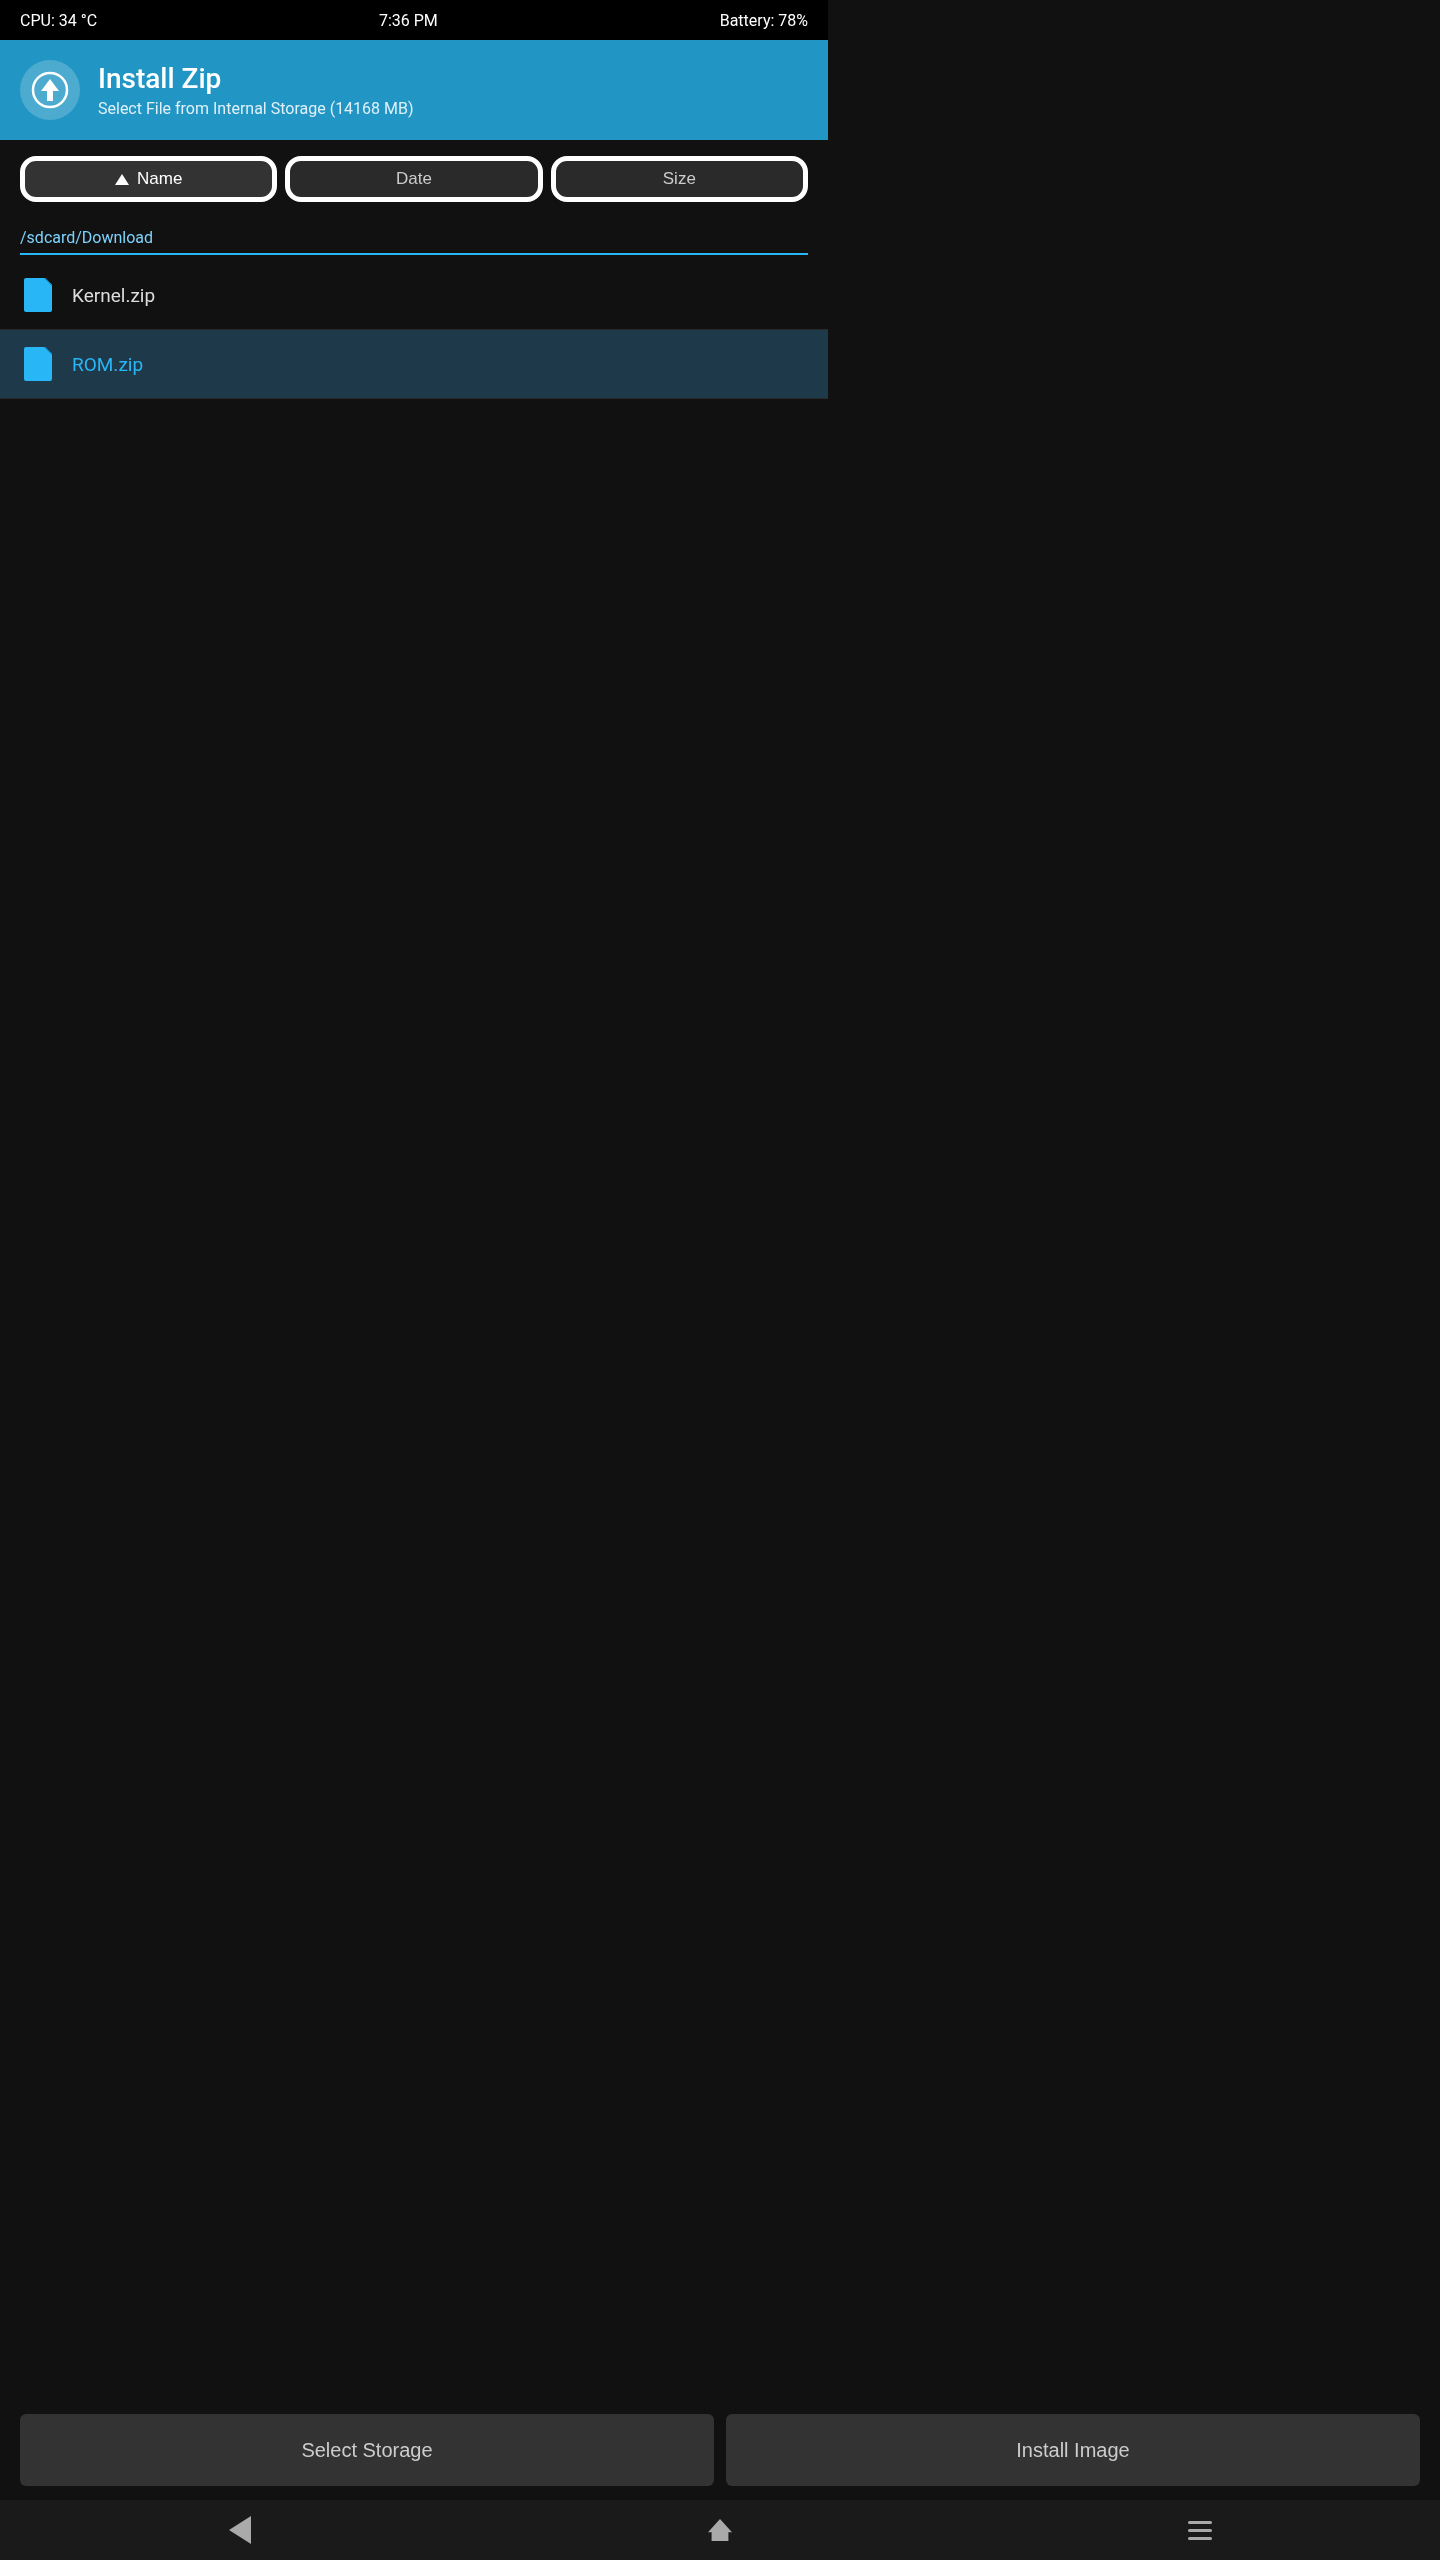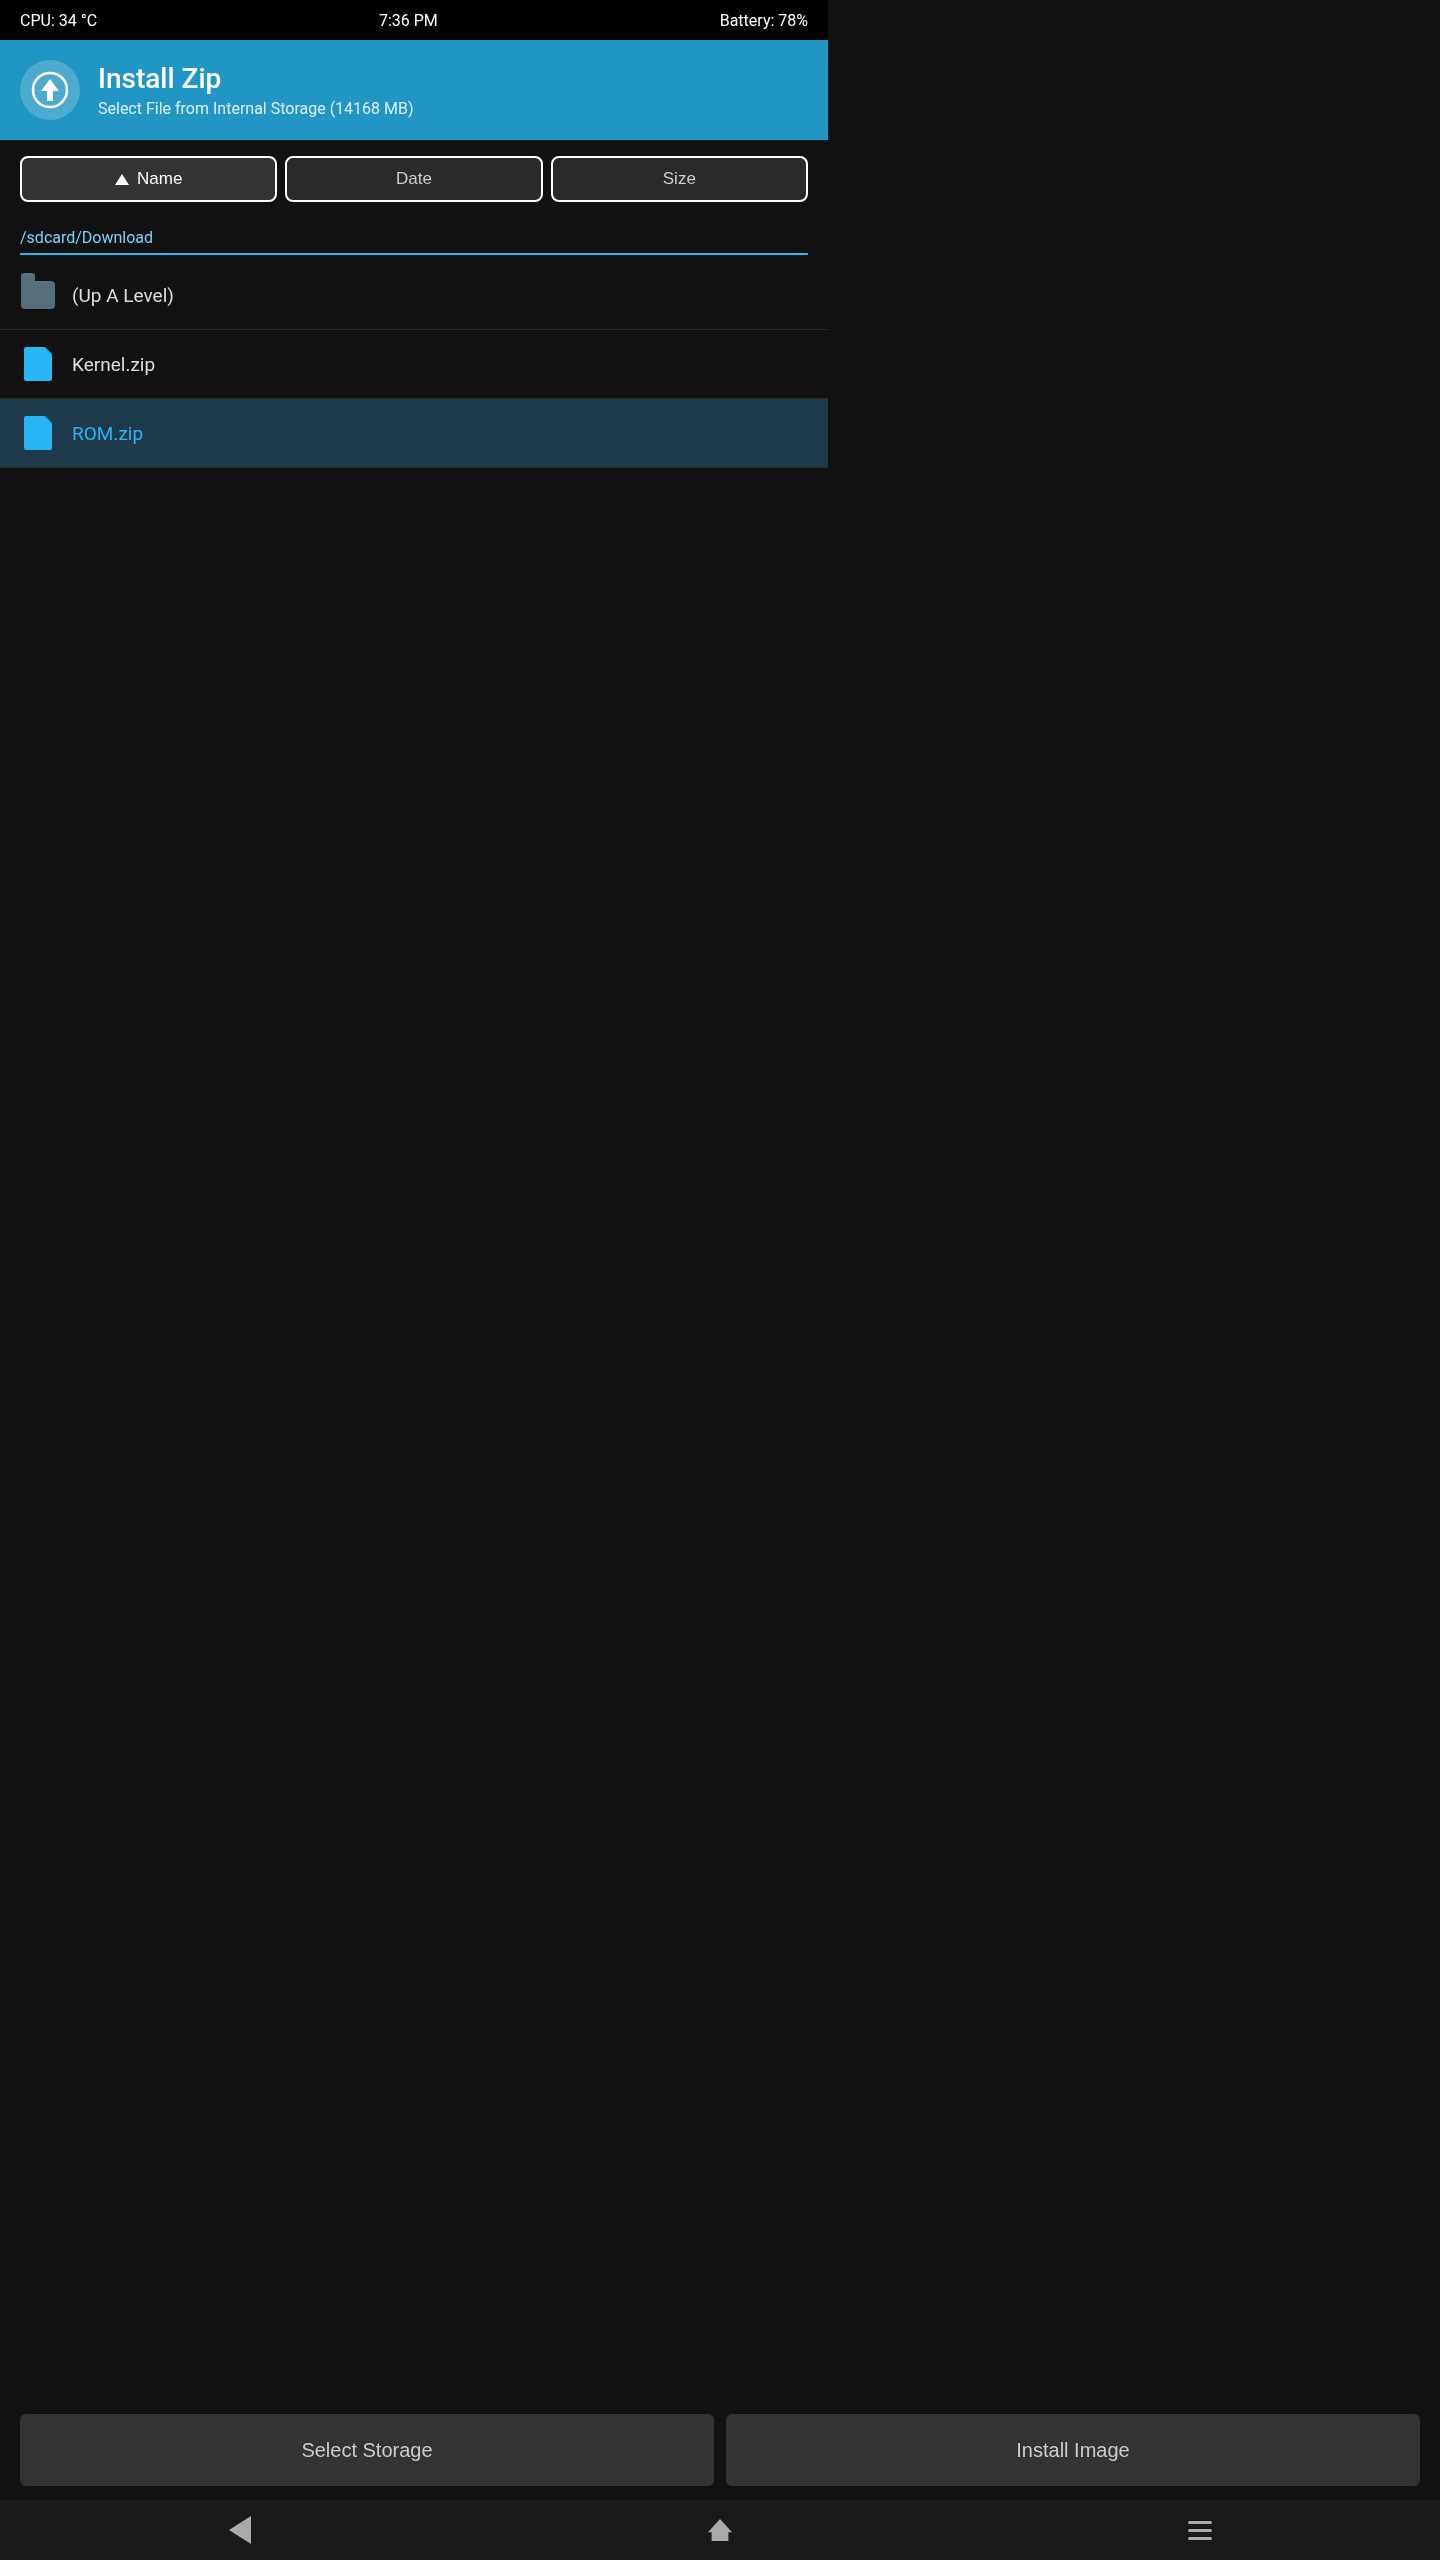--- a/index.html
+++ b/index.html
@@ -77,22 +77,22 @@
     .sort-bar {
       display: flex;
       padding: 16px 20px;
       gap: 8px;
     }
 
     .sort-btn {
       flex: 1;
       height: 46px;
       background: #2a2a2a;
-      border: 2px solid #ffffff;
-      border-radius: 8px;
+      border: 5px solid #ffffff;
+      border-radius: 16px;
       color: #cccccc;
       font-size: 17px;
       display: flex;
       align-items: center;
       justify-content: center;
       gap: 8px;
       cursor: pointer;
     }
 
     .sort-btn.active {
@@ -310,26 +310,20 @@
     <span>Size</span>
   </button>
 </div>
 
 <div class="path-bar">
   <span>/sdcard/Download</span>
   <div class="path-divider"></div>
 </div>
 
 <div class="file-list" id="file-list">
-<div class="file-item">
-      <div class="file-icon">
-        <div class="folder-icon-shape"></div>
-      </div>
-      <span class="file-name">(Up A Level)</span>
-    </div>
     <div class="file-item">
       <div class="file-icon">
         <div class="doc-icon-shape"></div>
       </div>
       <span class="file-name">Kernel.zip</span>
     </div>
     <div class="file-item selected">
       <div class="file-icon">
         <div class="doc-icon-shape"></div>
       </div>

